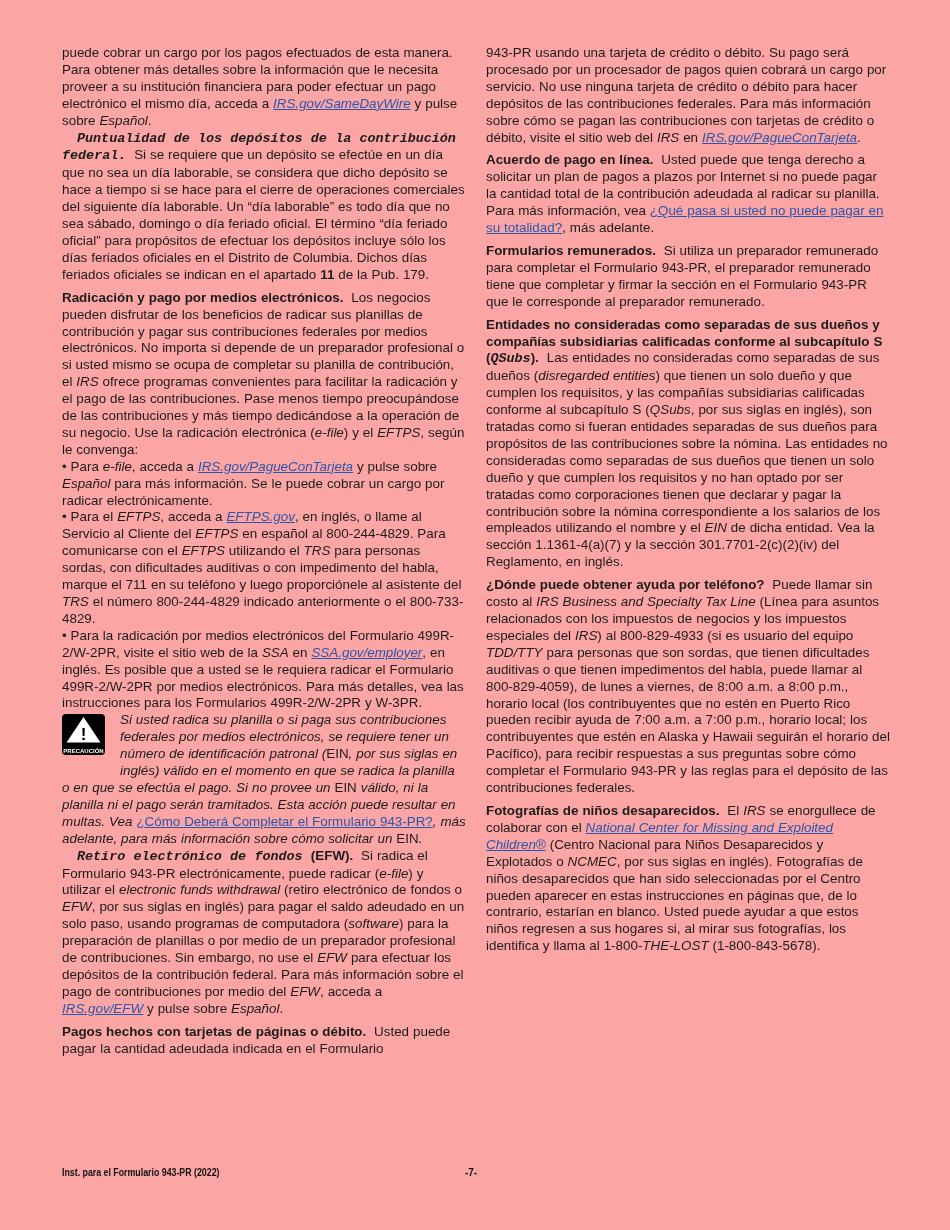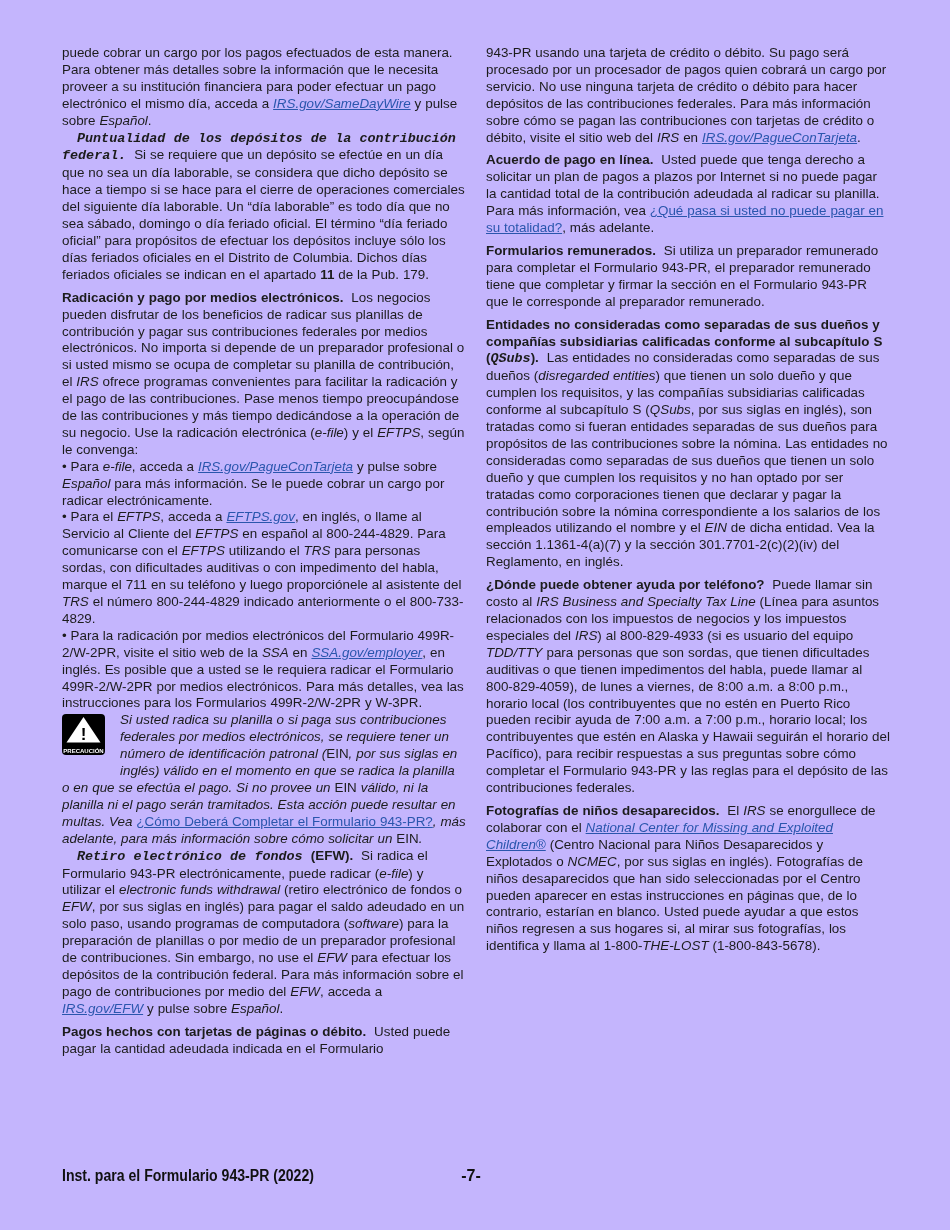--- a/index.html
+++ b/index.html
@@ -1,21 +1,21 @@
 <!DOCTYPE html>
 <html><head>
 <meta charset="utf-8">
 <style>
   html,body{margin:0;padding:0;}
   body{
     width:950px;height:1230px;background:#ffffff;position:relative;
     font-family:"Liberation Sans","DejaVu Sans",sans-serif;
     color:#1c1c1c;overflow:hidden;
   }
-  .page{position:absolute;inset:0;background:#c4b5fd;overflow:hidden;}
+  .page{position:absolute;inset:0;background:#fca5a5;overflow:hidden;}
   .col{
     position:absolute;top:45px;width:404px;
     font-size:13.4px;line-height:16.9px;text-align:left;
     word-spacing:0.2px;
   }
   #col-left{left:62px;}
   #col-right{left:486px;}
   p.para{margin:0;padding:0;}
   .space{margin-top:6px !important;}
   .indent{text-indent:15px;}
@@ -24,21 +24,21 @@
   .run-i{font-style:italic;}
   .run-bi{font-weight:700;font-style:italic;font-family:Liberation Mono, monospace;}
   .run-a{color:#2a56ad;font-style:italic;text-decoration:underline;cursor:pointer;}
   .run-au{color:#2a56ad;text-decoration:underline;cursor:pointer;}
   .caution{margin-top:8px;margin-bottom:8px;}
   .caution::after{content:"";display:block;clear:both;}
   .caution-float{float:left;width:58px;height:52px;padding-top:2px;box-sizing:border-box;}
   .caution-float svg{display:block;}
   .footer{
     position:absolute;left:62px;right:70px;top:1167px;height:22px;
-    font-size:16px;font-weight:700;color:#111;
+    font-size:10px;font-weight:700;color:#111;
   }
   .footer-left{display:inline-block;transform:scaleX(0.88);transform-origin:0 50%;white-space:nowrap;}
   .footer-center{position:absolute;left:0;right:0;top:0;text-align:center;}
 </style>
 </head>
 <body>
 
 <div class="page">
   <div class="col" id="col-left">
       <p class="para"><span class="run-n">puede cobrar un cargo por los pagos efectuados de esta manera. Para obtener más detalles sobre la información que le necesita proveer a su institución financiera para poder efectuar un pago electrónico el mismo día, acceda a </span><a class="run-a">IRS.gov/SameDayWire</a><span class="run-n"> y pulse sobre </span><span class="run-i">Español</span><span class="run-n">.</span></p>

